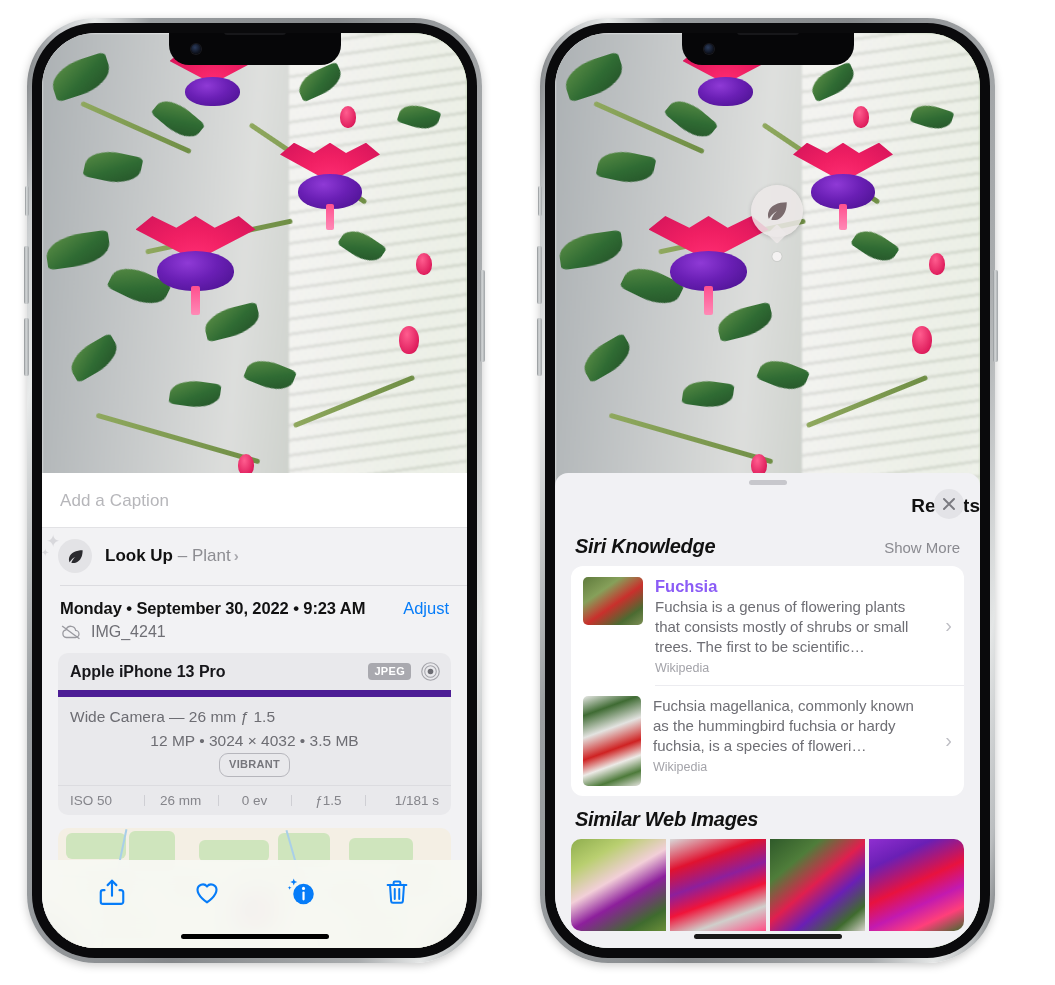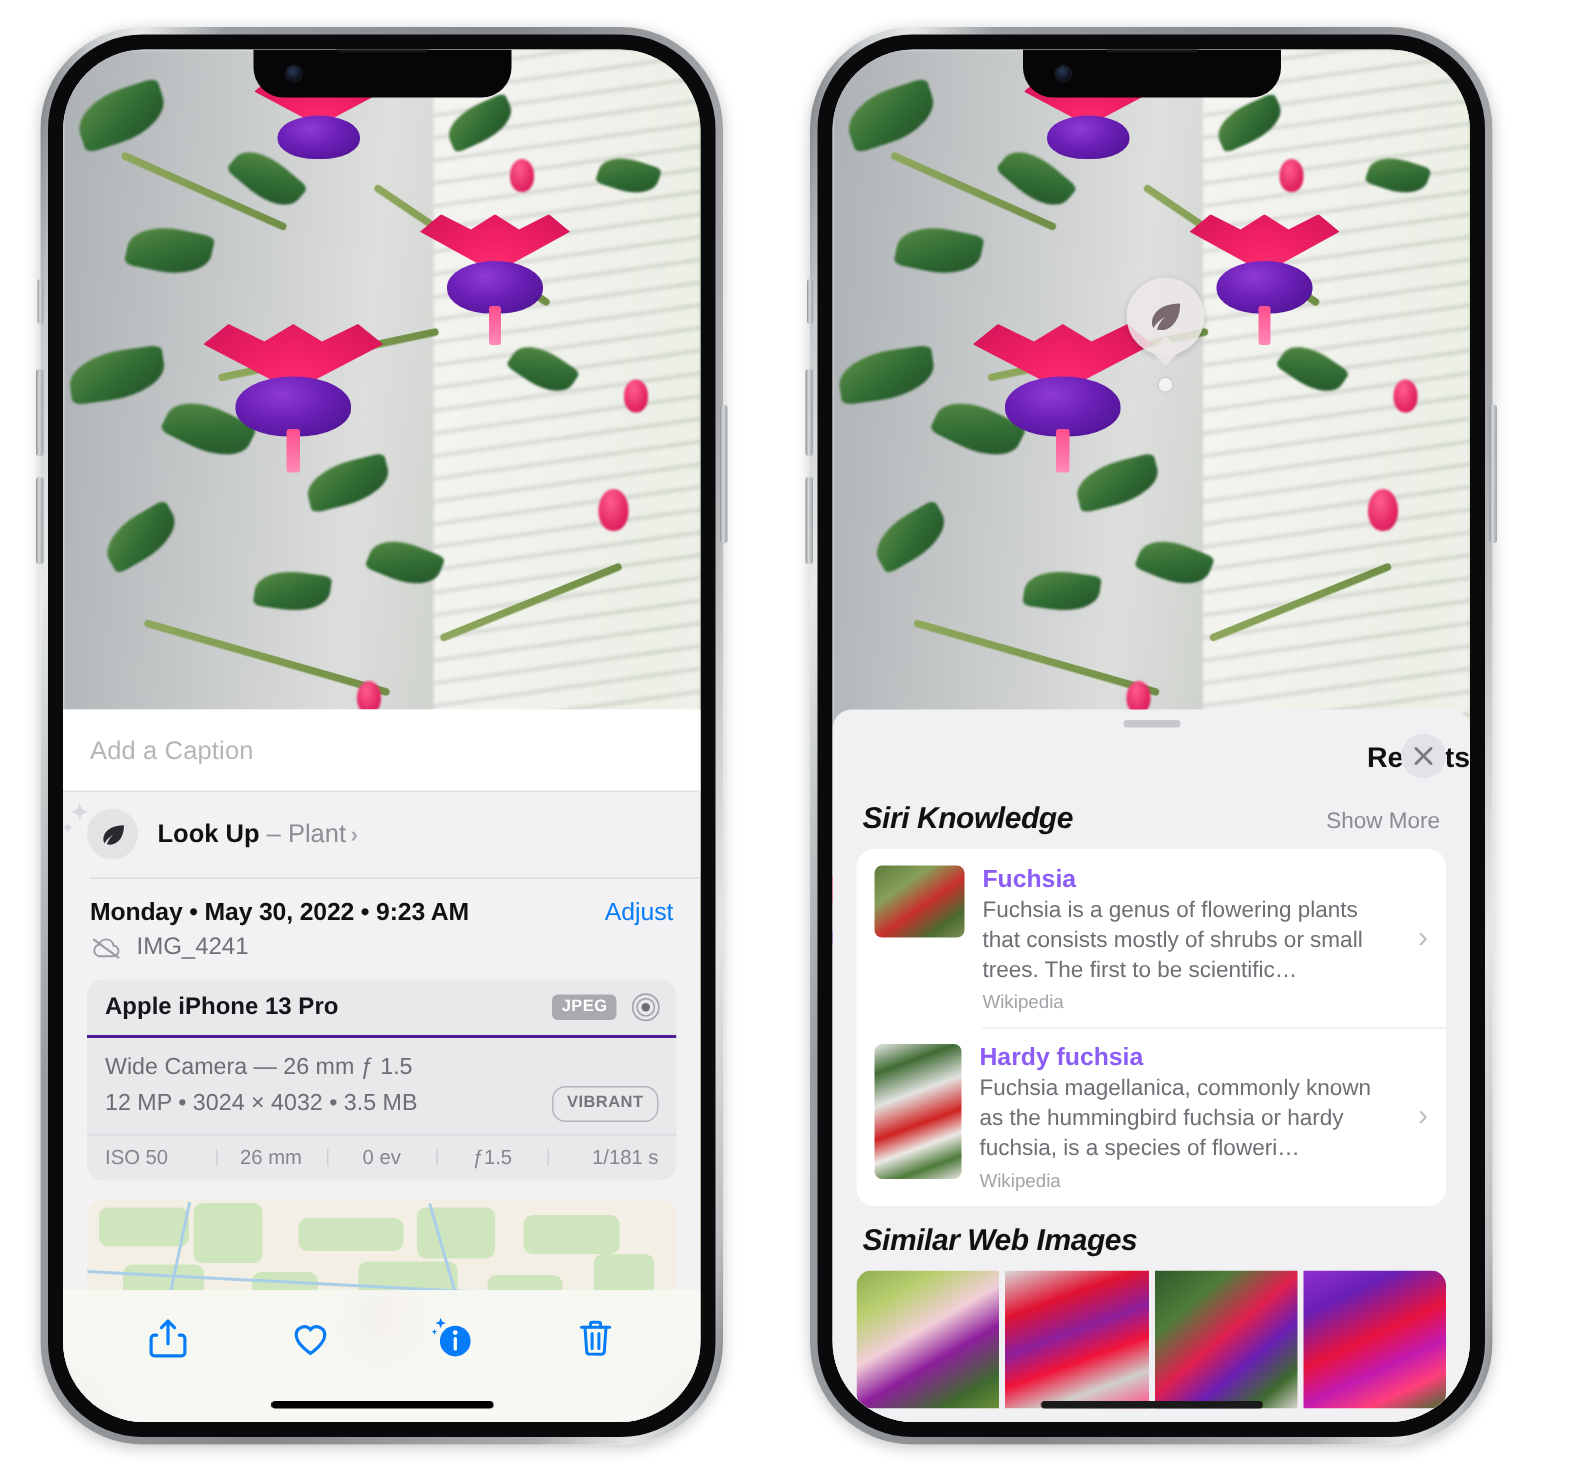--- a/index.html
+++ b/index.html
@@ -164,32 +164,32 @@
   .date-txt { font-size: 16.5px; font-weight: 700; color: #111; letter-spacing: -.1px; }
   .adjust { font-size: 16.5px; color: #067cf8; }
   .file-row { display:flex; align-items:center; gap:9px; padding: 5px 18px 12px 18px; }
   .file-name { font-size: 16px; color: #6f6f75; }
 
   .exif-card {
     margin: 0 16px; background: #e9e9ec; border-radius: 10px; overflow: hidden;
   }
   .exif-head {
     display:flex; align-items:center; justify-content:space-between;
-    padding: 8px 10px 8px 12px; border-bottom: 2px solid #4c1d95;
+    padding: 8px 10px 8px 12px; border-bottom: 7px solid #4c1d95;
   }
   .exif-dev { font-size: 16px; font-weight: 700; color: #16161a; }
   .exif-head-r { display:flex; align-items:center; gap:9px; }
   .badge-jpeg {
     background:#a9a9af; color:#fff; font-size: 11px; font-weight:700;
     padding: 2px 6px 3px 6px; border-radius: 4px; letter-spacing: .3px;
   }
   .aperture-ic { width: 21px; height: 21px; display:block; }
   .exif-body { padding: 8px 12px 8px 12px; border-bottom: 1px solid #dcdce0; }
   .exif-line { font-size: 15.5px; color: #6d6d73; line-height: 1.55; }
-  .exif-line2 { display:flex; align-items:center; justify-content:space-between; }
+  .exif-line2 { display:flex; align-items:center; justify-content:space-between;flex-direction:column; }
   .badge-vibrant {
     border: 1px solid #b6b6bc; color:#76767c; font-size: 11px; font-weight: 600;
     padding: 2px 9px 3px 9px; border-radius: 9px; letter-spacing:.3px;
   }
   .exif-foot { display:flex; padding: 7px 12px 8px 12px; }
   .exif-foot .cell {
     flex:1; text-align:center; font-size:13.5px; color:#85858b; position:relative;
   }
   .exif-foot .cell:first-child { text-align:left; }
   .exif-foot .cell:last-child { text-align:right; }
@@ -402,21 +402,21 @@
               </svg>
             </div>
             <div class="lookup-txt">
               <span>Look Up</span>
               <span class="sub">–</span>
               <span class="sub">Plant</span><span class="chev-s">›</span>
             </div>
           </div>
 
           <div class="date-row">
-            <div class="date-txt">Monday • May 30, 2022 • 9:23 AM</div>
+            <div class="date-txt">Monday • September 30, 2022 • 9:23 AM</div>
             <div class="adjust">Adjust</div>
           </div>
 
           <div class="file-row">
             <svg width="22" height="16" viewBox="0 0 26 18">
               <path d="M7.5 15.5h10.5a4.2 4.2 0 0 0 .5-8.4A5.8 5.8 0 0 0 7.2 6.4 4.6 4.6 0 0 0 7.5 15.5z" fill="none" stroke="#9a9aa0" stroke-width="1.5"></path>
               <line x1="2.5" y1="2" x2="23" y2="17" stroke="#9a9aa0" stroke-width="1.6"></line>
             </svg>
             <div class="file-name">IMG_4241</div>
           </div>
@@ -625,21 +625,20 @@
               <div class="kn-body">
                 <div class="kn-name">Fuchsia</div>
                 <div class="kn-desc">Fuchsia is a genus of flowering plants that consists mostly of shrubs or small trees. The first to be scientific…</div>
                 <div class="kn-src">Wikipedia</div>
               </div>
               <div class="kn-chev">›</div>
             </div>
             <div class="kn-row">
               <div class="kn-thumb t2"></div>
               <div class="kn-body">
-                <div class="kn-name">Hardy fuchsia</div>
                 <div class="kn-desc">Fuchsia magellanica, commonly known as the hummingbird fuchsia or hardy fuchsia, is a species of floweri…</div>
                 <div class="kn-src">Wikipedia</div>
               </div>
               <div class="kn-chev">›</div>
             </div>
           </div>
 
           <div class="sec-head">
             <div class="sec-title">Similar Web Images</div>
           </div>

